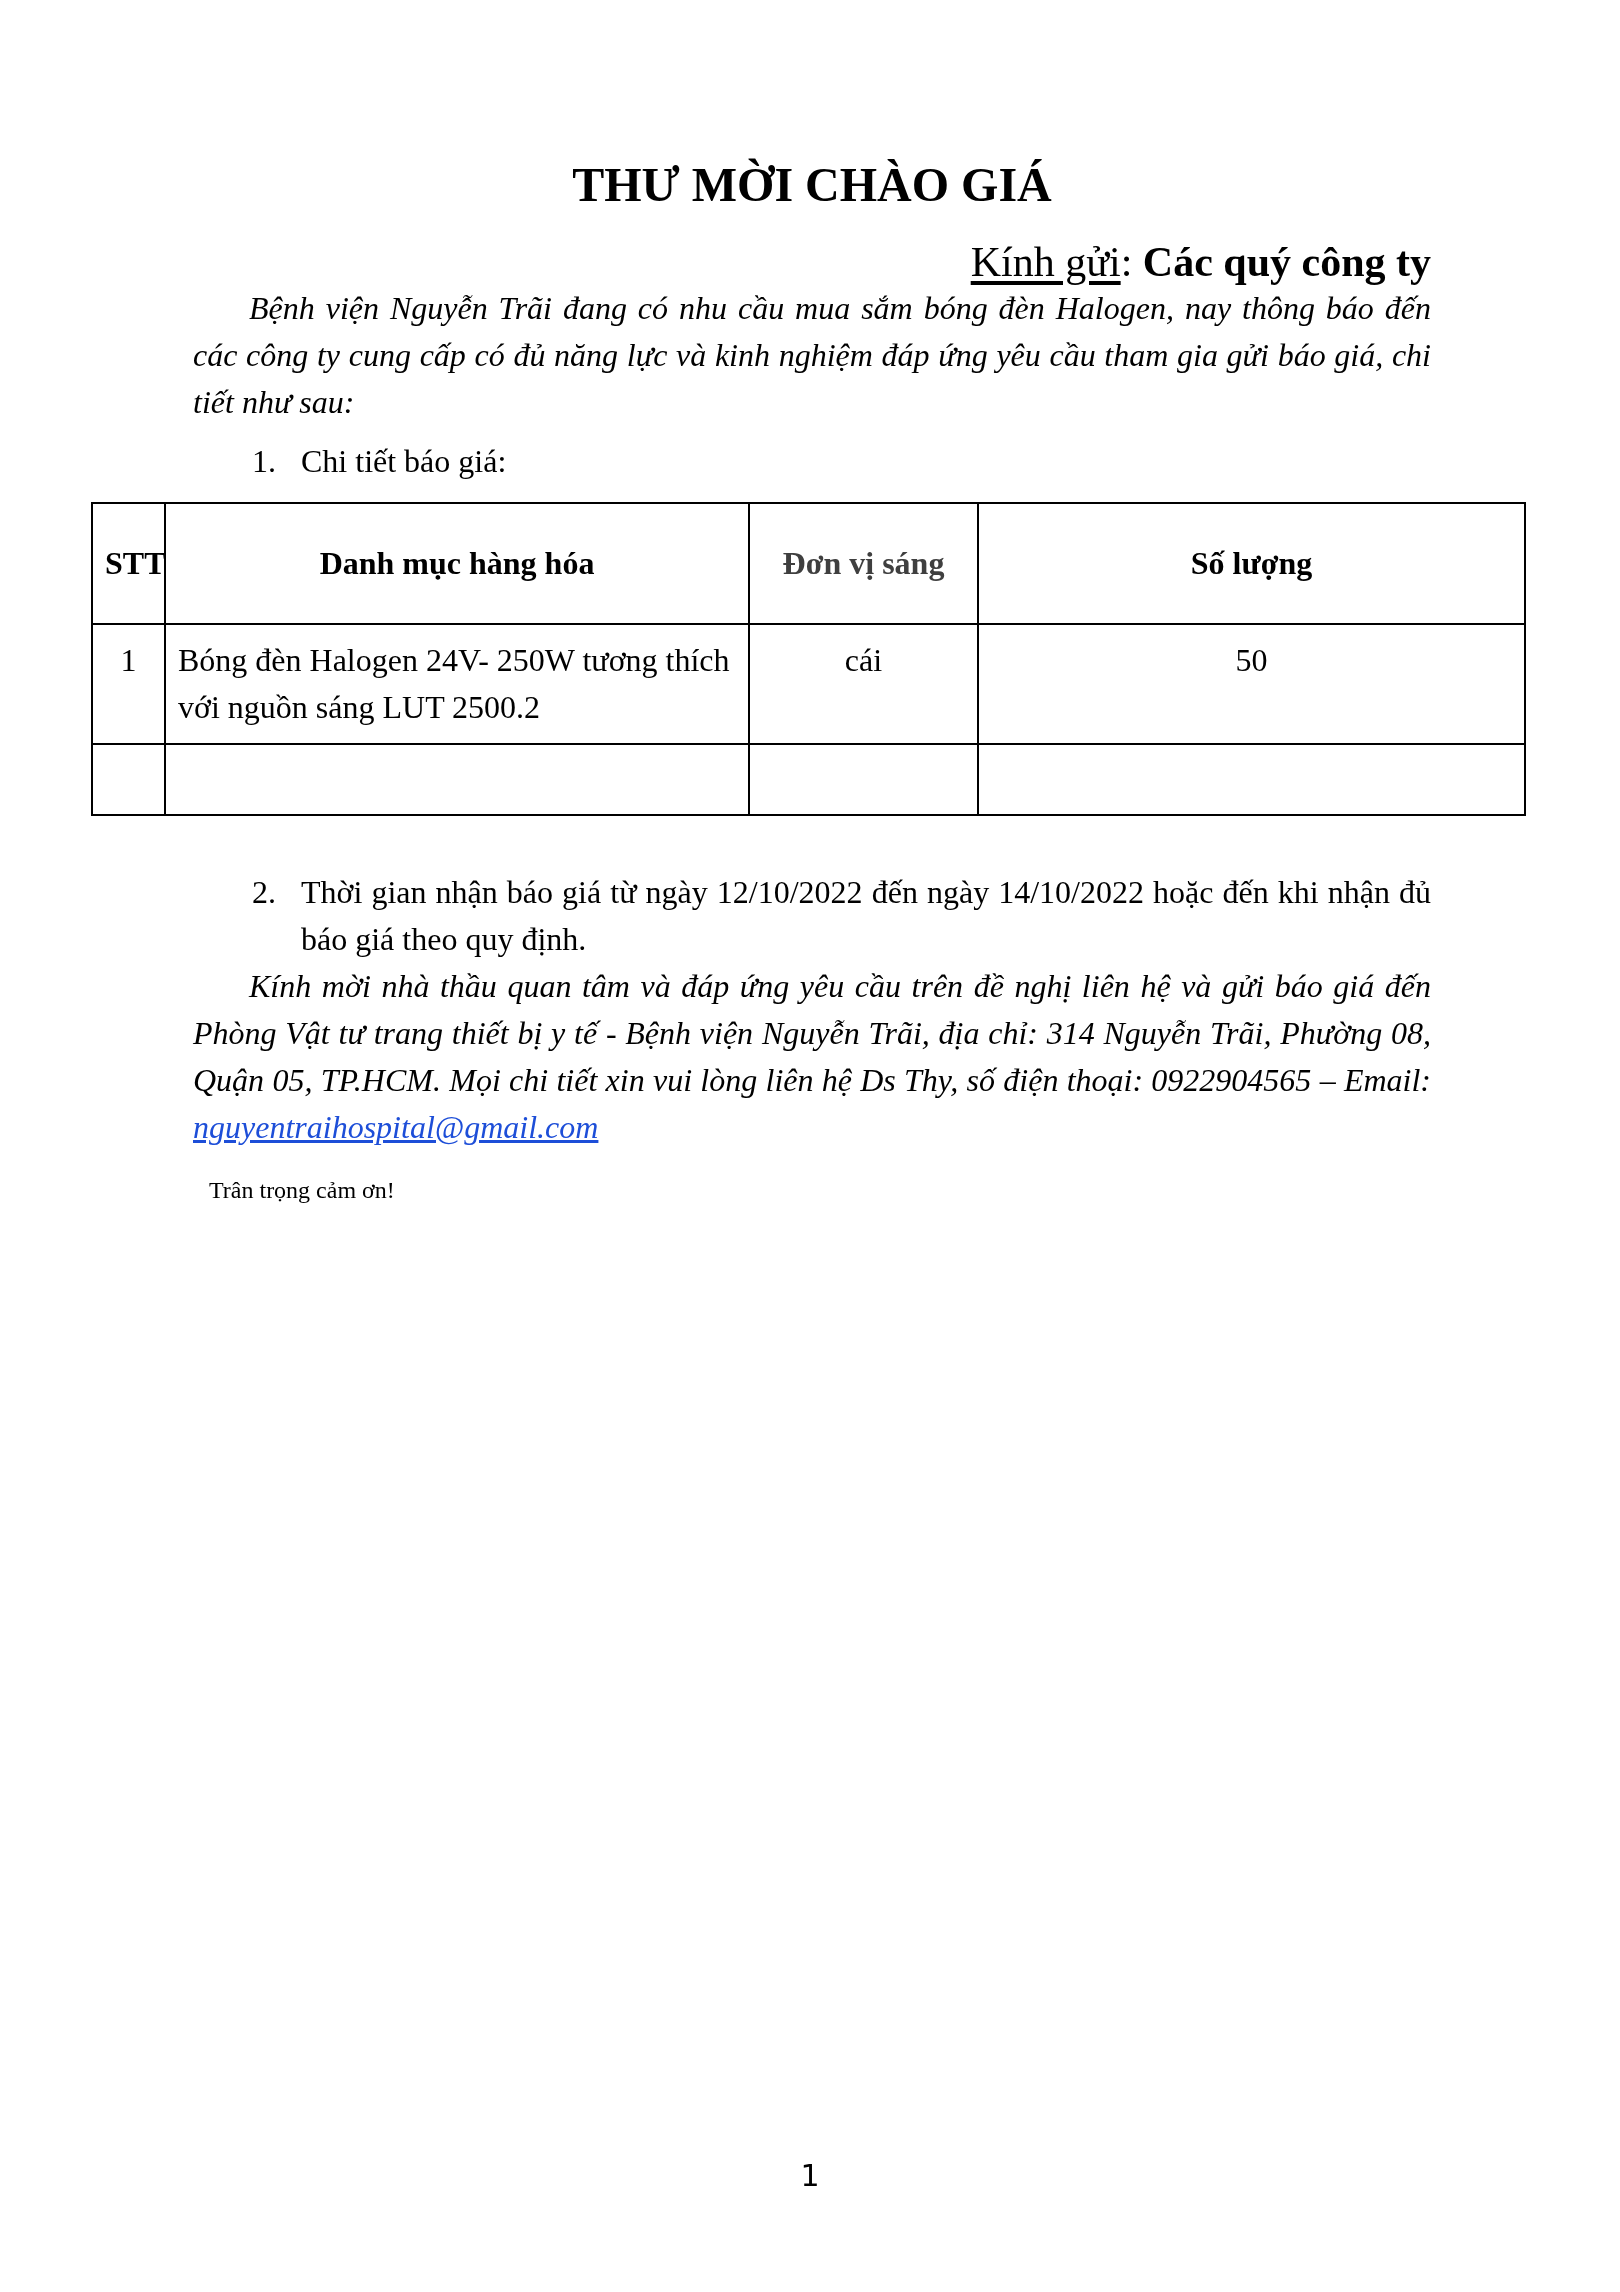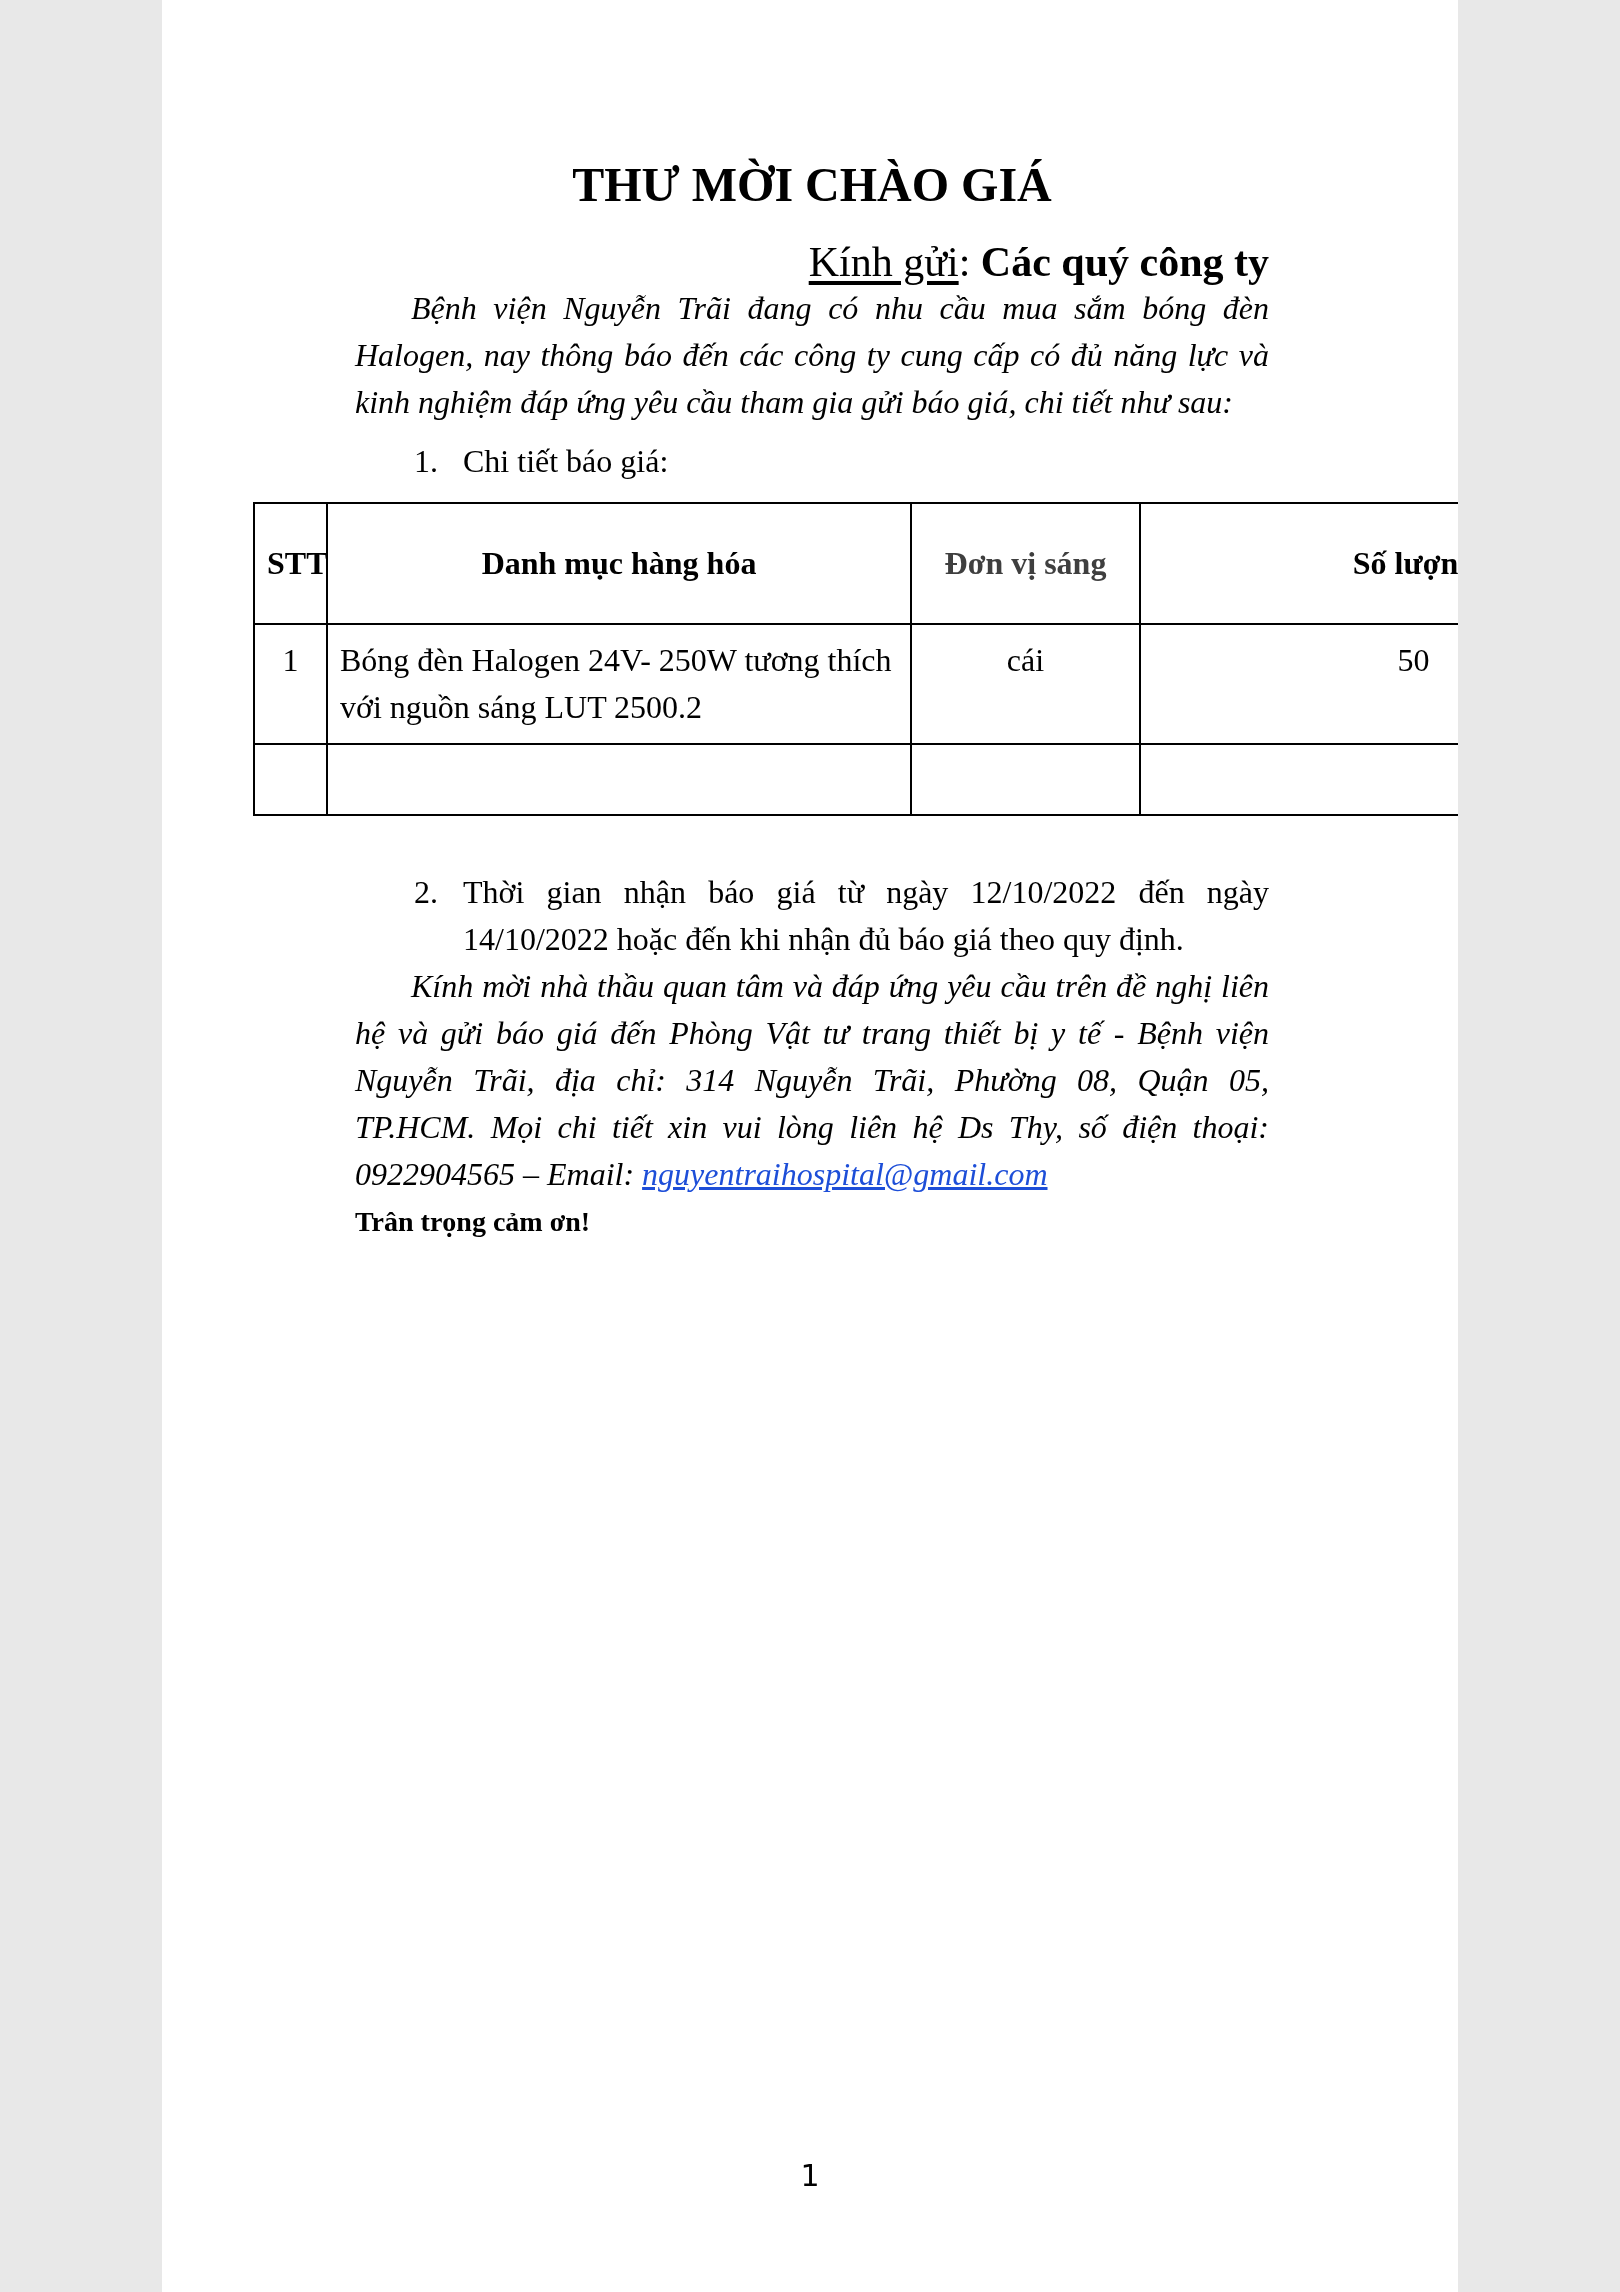--- a/index.html
+++ b/index.html
@@ -1,17 +1,17 @@
 <!DOCTYPE html>
 <html><head>
 <meta charset="utf-8">
 <style>
   html,body{margin:0;padding:0;background:#e8e8e8;}
   .page{
-    width:1296px;height:2293px;background:#ffffff;position:relative;
+    width:1620px;height:2293px;background:#ffffff;position:relative;
     margin:0 auto;overflow:hidden;color:#000;
     font-family:"Liberation Serif", serif;
   }
   .content{padding:0 189px 0 193px;}
   .doc-title{
     font-size:48px;font-weight:bold;text-align:center;
     margin:155px 0 0 0;line-height:59px;letter-spacing:0;
   }
   .salutation{
     text-align:right;font-size:42px;line-height:45px;margin-top:25.5px;
@@ -34,21 +34,21 @@
   }
   table.quote th,table.quote td{border:2px solid #000;padding:12px;overflow:hidden;}
   table.quote th{height:95px;font-weight:bold;text-align:center;vertical-align:middle;}
   th.muted{color:#3f3f3f;}
   tr.data-row td{height:89px;vertical-align:top;line-height:47px;}
   td.item-cell{text-align:left;padding:0 98px 0 3.9px;border-radius:15px;}
   td.center{text-align:center;}
   tr.empty-row td{height:45px;}
   .closing{margin-top:11.8px;text-indent:56px;}
   .link{color:#1d4ed8;text-decoration:underline;}
-  .thanks{font-size:28px;line-height:47px;font-weight:bold;margin:0;}
+  .thanks{font-size:24px;line-height:47px;font-weight:normal;margin:16px;}
   .pagenum{
     position:absolute;top:2158px;left:0;width:100%;text-align:center;
     font-family:"DejaVu Sans", sans-serif;font-size:30px;line-height:36px;
   }
 </style>
 </head>
 <body>
 
 <div class="page">
   <div class="content">

